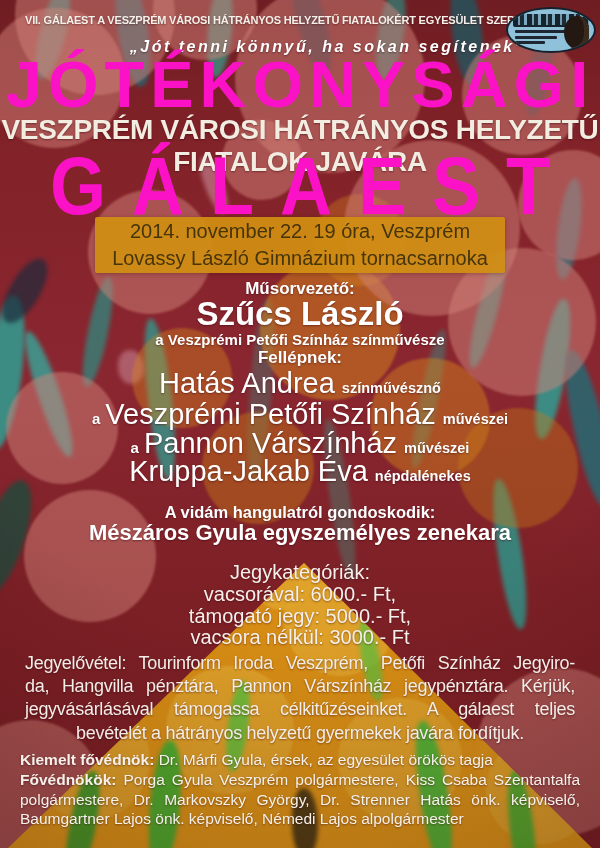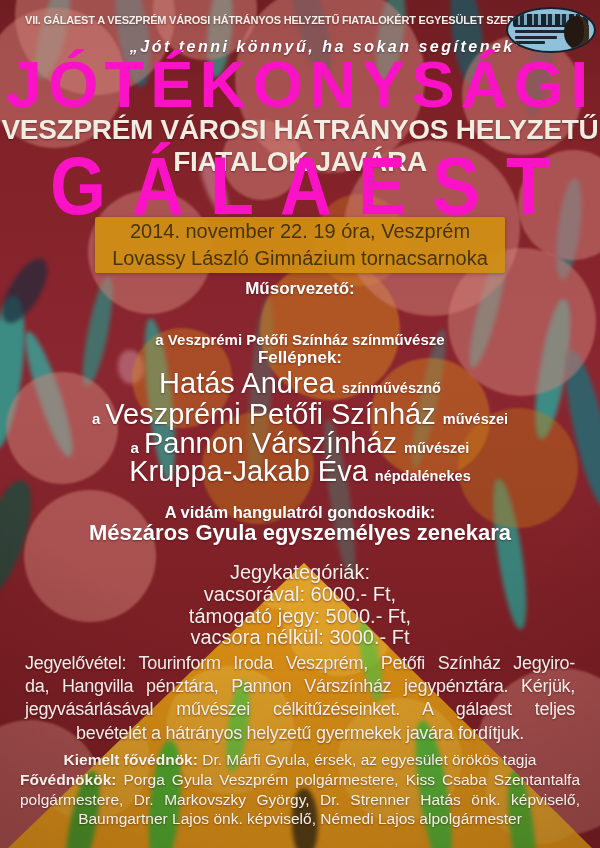--- a/index.html
+++ b/index.html
@@ -48,21 +48,21 @@
   .mood-label{top:503px;font-size:16.5px;font-weight:bold;}
   .mood-name{top:520px;font-size:22px;font-weight:bold;}
 
   .tickets{top:562px;font-size:20px;line-height:21.8px;color:#f6f0ec;font-weight:400;}
   .presale{top:652px;left:25px;right:25px;font-size:18px;line-height:23.2px;
            letter-spacing:-0.3px;color:#f3ece7;font-weight:400;}
   .presale .just{text-align:justify;text-align-last:justify;}
   .presale .cent{text-align:center;}
   .patrons{top:750px;left:20px;right:20px;font-size:15.5px;line-height:19.8px;color:#f6f1ea;}
   .patrons .just{text-align:justify;text-align-last:justify;}
-  .patrons .cent{text-align:center;}
+  .patrons .cent{text-align:left;}
   .patrons b{font-weight:bold;}
 
   .logo{position:absolute;top:7px;left:506px;width:90px;height:46px;border-radius:50%;
         background:#8fc2da;border:2px solid #15222e;overflow:hidden;z-index:11;box-sizing:border-box;}
   .logo-sky{position:absolute;top:5px;left:5px;right:5px;height:11px;
     background:repeating-linear-gradient(90deg,#16222c 0 5px, rgba(22,34,44,.25) 5px 7px, #1c2a36 7px 11px, rgba(22,34,44,.15) 11px 14px);
     border-bottom:2px solid #16222c;border-radius:2px;}
   .logo-lines{position:absolute;top:21px;left:7px;}
   .logo-lines div{height:3px;background:#1d2631;margin-bottom:2.5px;border-radius:1px;}
   .logo-head{position:absolute;right:5px;top:7px;width:25px;height:33px;background:#241812;
@@ -161,20 +161,21 @@
     <div class="abs subtitle shadow">VESZPRÉM VÁROSI HÁTRÁNYOS HELYZETŰ FIATALOK JAVÁRA</div>
 
     <div class="abs title2">GÁLAEST</div>
 
     <div class="datebox">
       <div>2014. november 22. 19 óra, Veszprém</div>
       <div>Lovassy László Gimnázium tornacsarnoka</div>
     </div>
 
     <div class="abs lbl host-label shadow">Műsorvezető:</div>
+    <div class="abs host-name shadow">Szűcs László</div>
     <div class="abs host-role shadow">a Veszprémi Petőfi Színház színművésze</div>
 
     <div class="abs lbl perf-label shadow">Fellépnek:</div>
 
     <div class="abs prow r1 shadow">
       <span class="nm">Hatás Andrea</span>
       <span class="suf">színművésznő</span>
     </div>
     <div class="abs prow r2 shadow">
       <span class="pre">a</span>
@@ -197,21 +198,21 @@
     <div class="abs tickets shadow">
       <div>Jegykategóriák:</div>
       <div>vacsorával: 6000.- Ft,</div>
       <div>támogató jegy: 5000.- Ft,</div>
       <div>vacsora nélkül: 3000.- Ft</div>
     </div>
 
     <div class="abs presale shadow">
       <div class="just">Jegyelővétel: Tourinform Iroda Veszprém, Petőfi Színház Jegyiro-</div>
       <div class="just">da, Hangvilla pénztára, Pannon  Várszínház jegypénztára. Kérjük,</div>
-      <div class="just">jegyvásárlásával művészei célkitűzéseinket.  A gálaest teljes</div>
+      <div class="just">jegyvásárlásával támogassa célkitűzéseinket.  A gálaest teljes</div>
       <div class="cent">bevételét a hátrányos helyzetű gyermekek javára fordítjuk.</div>
     </div>
 
     <div class="abs patrons shadow">
       <div class="cent"><b>Kiemelt fővédnök:</b><span> Dr. Márfi Gyula, érsek, az egyesület örökös tagja</span></div>
       <div class="just"><b>Fővédnökök:</b><span> Porga Gyula Veszprém polgármestere, Kiss Csaba Szentantalfa</span></div>
       <div class="just">polgármestere, Dr. Markovszky György, Dr. Strenner Hatás önk. képviselő,</div>
       <div class="cent">Baumgartner Lajos önk. képviselő, Némedi Lajos alpolgármester</div>
     </div>
   </div>

